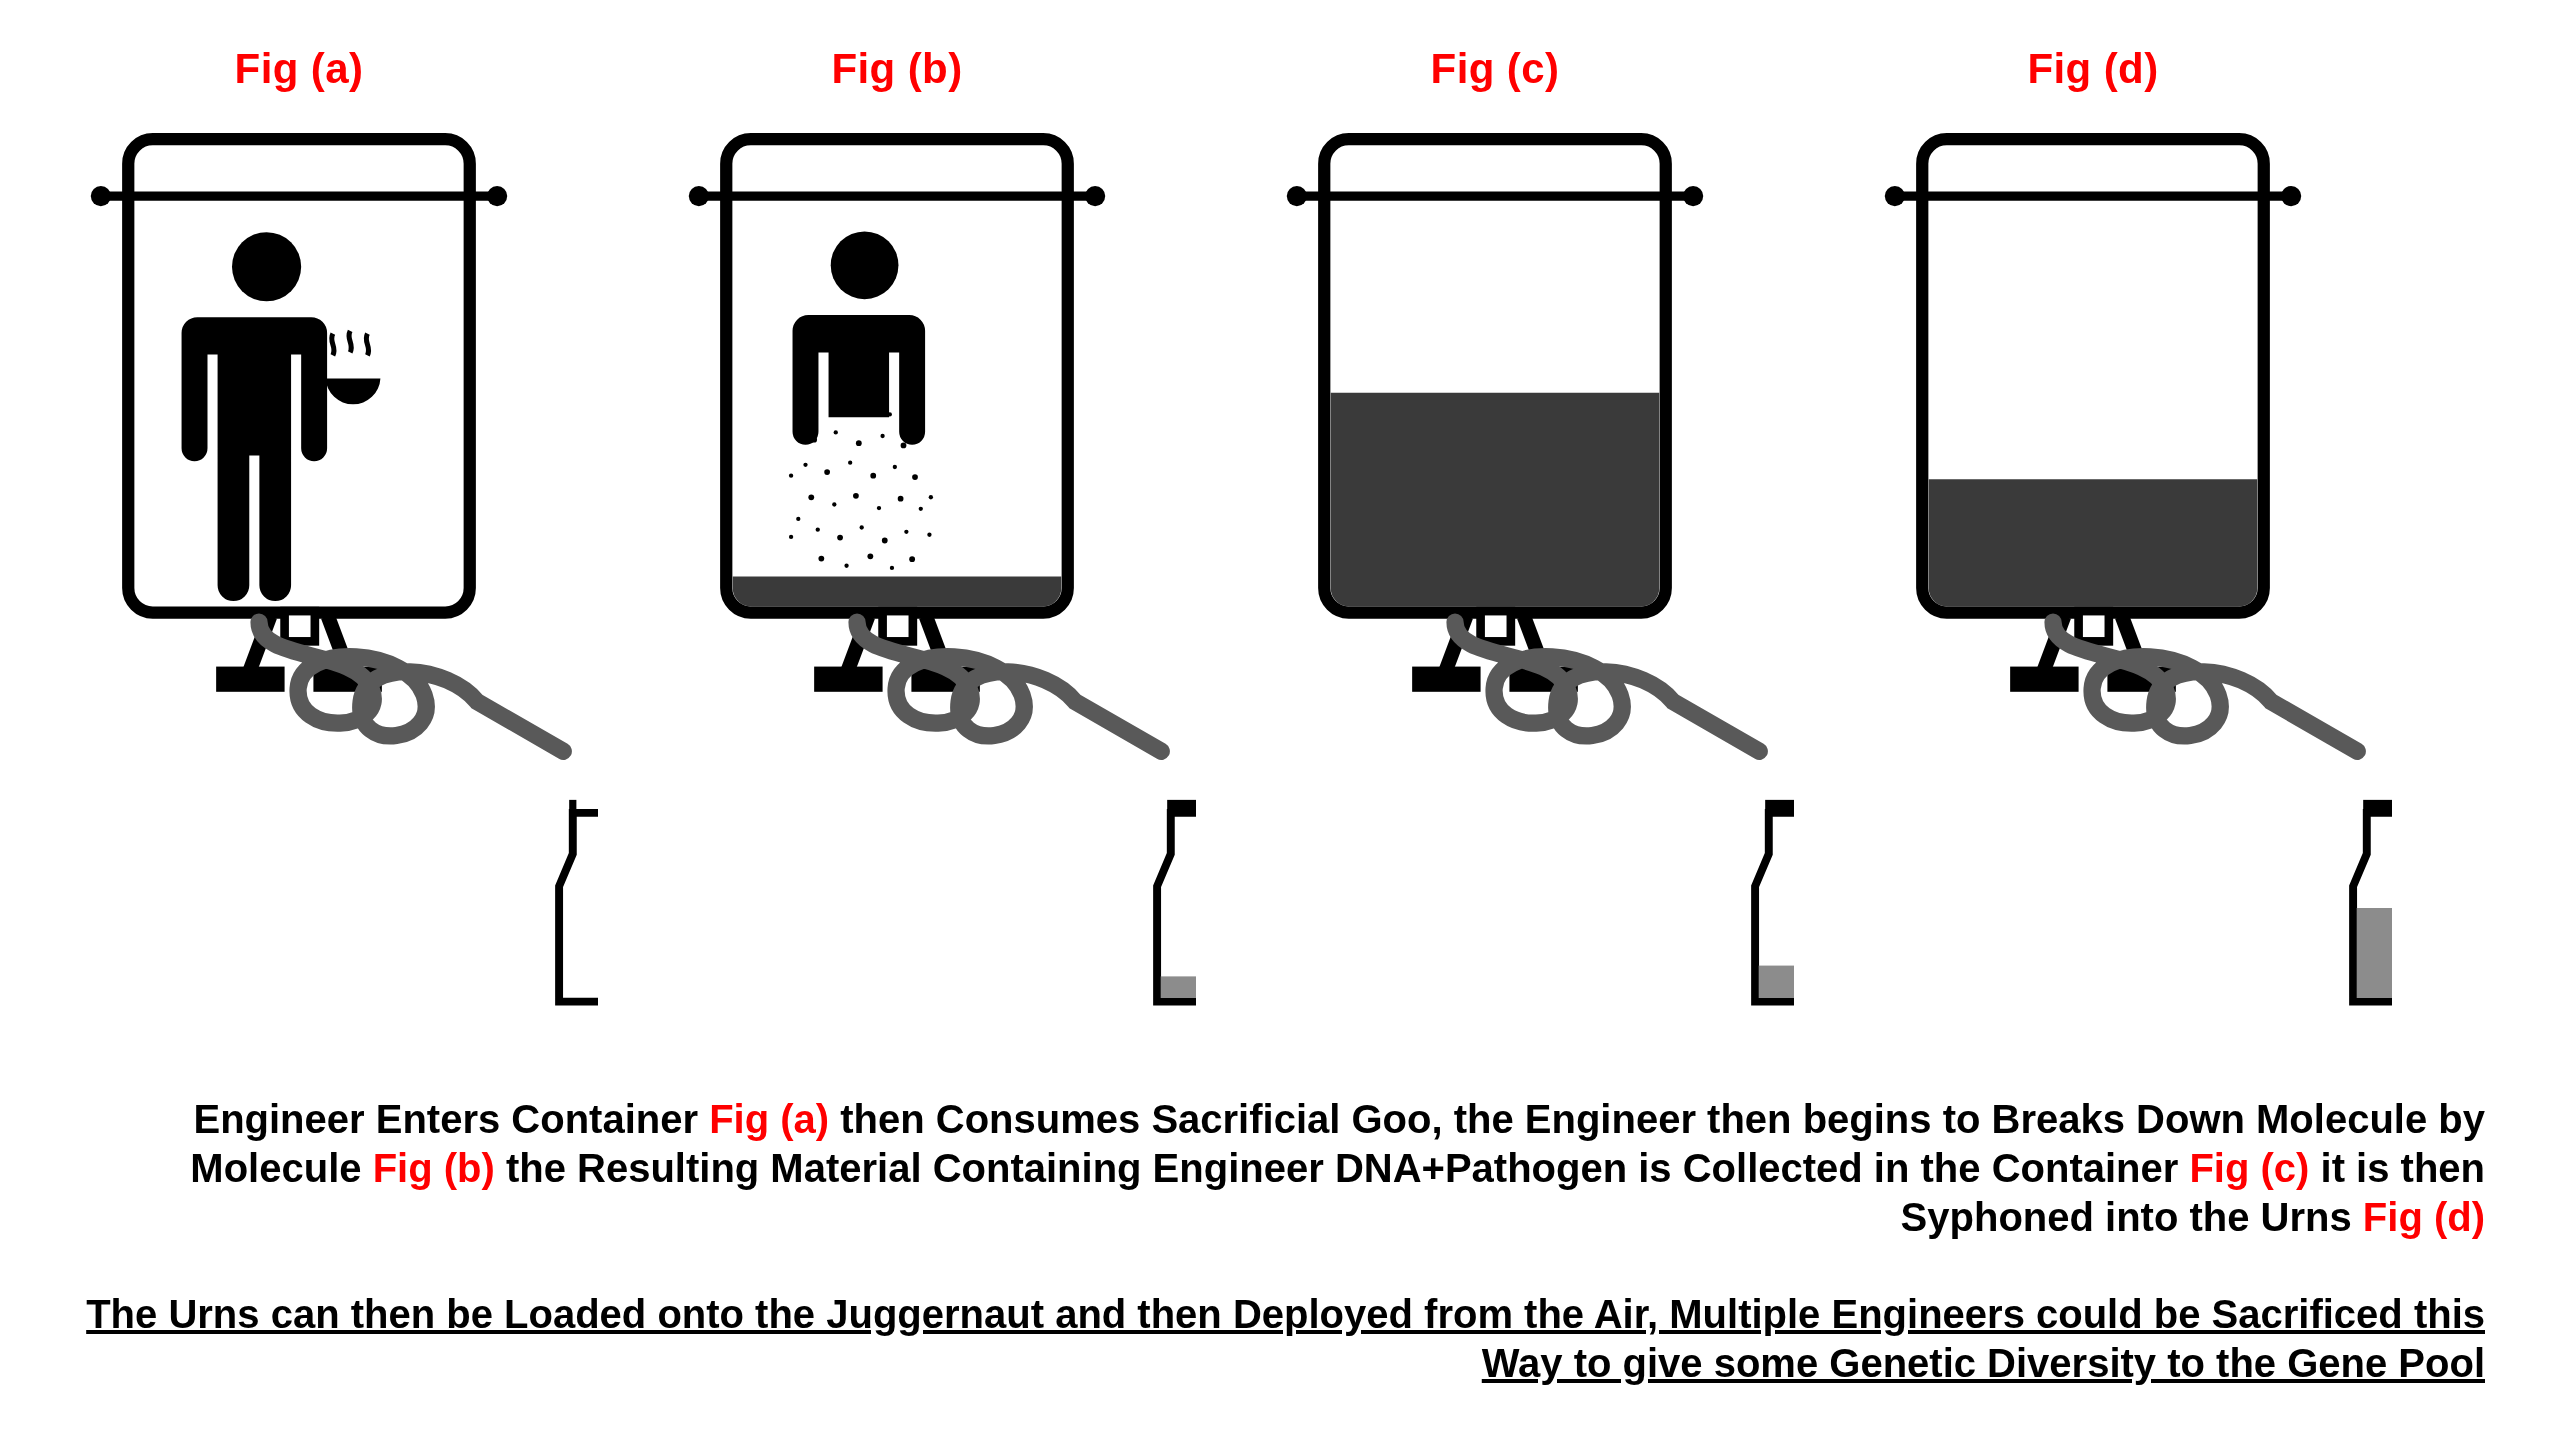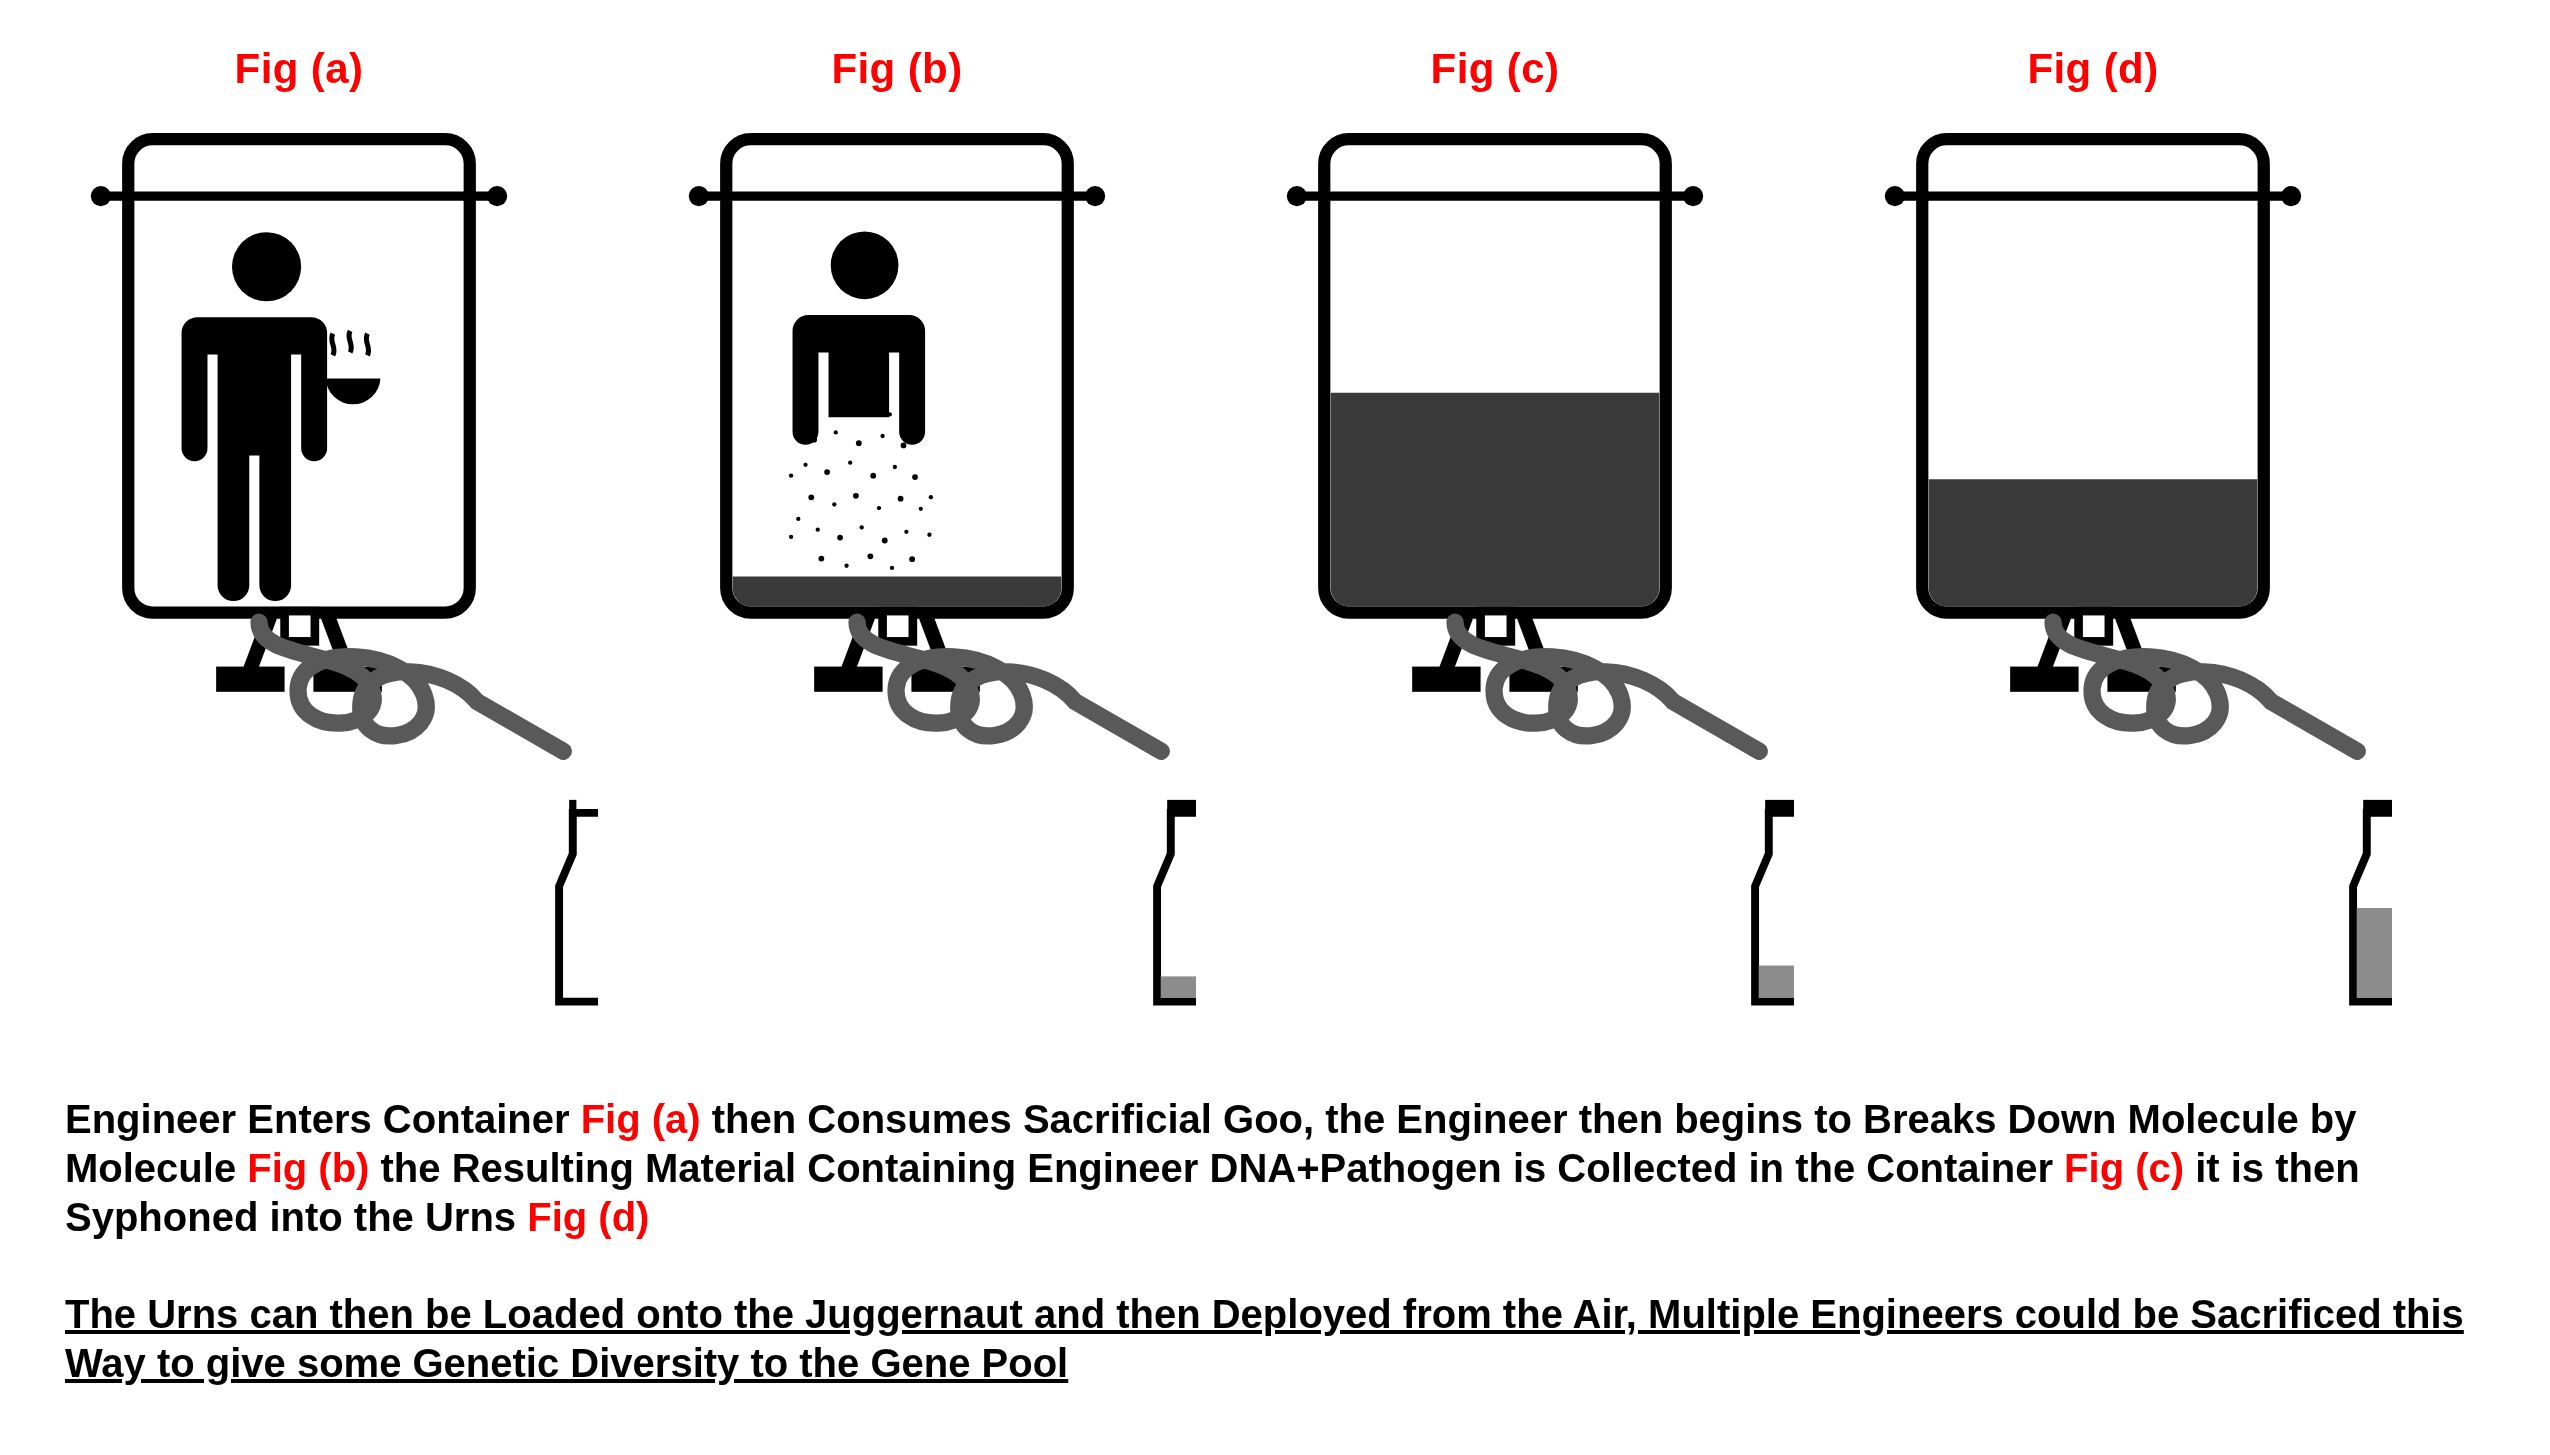--- a/index.html
+++ b/index.html
@@ -47,21 +47,21 @@
   }
   .panel-svg {
     position: absolute;
     top: 0;
     left: 0;
   }
   .caption-block {
     position: absolute;
     left: 0;
     width: 2550px;
-    text-align: left;
+    text-align: right;
     color: #000000;
     font-weight: bold;
   }
   #caption-main {
     top: 1095px;
     font-size: 40px;
     line-height: 1.22;
     padding: 0 65px;
     box-sizing: border-box;
   }

